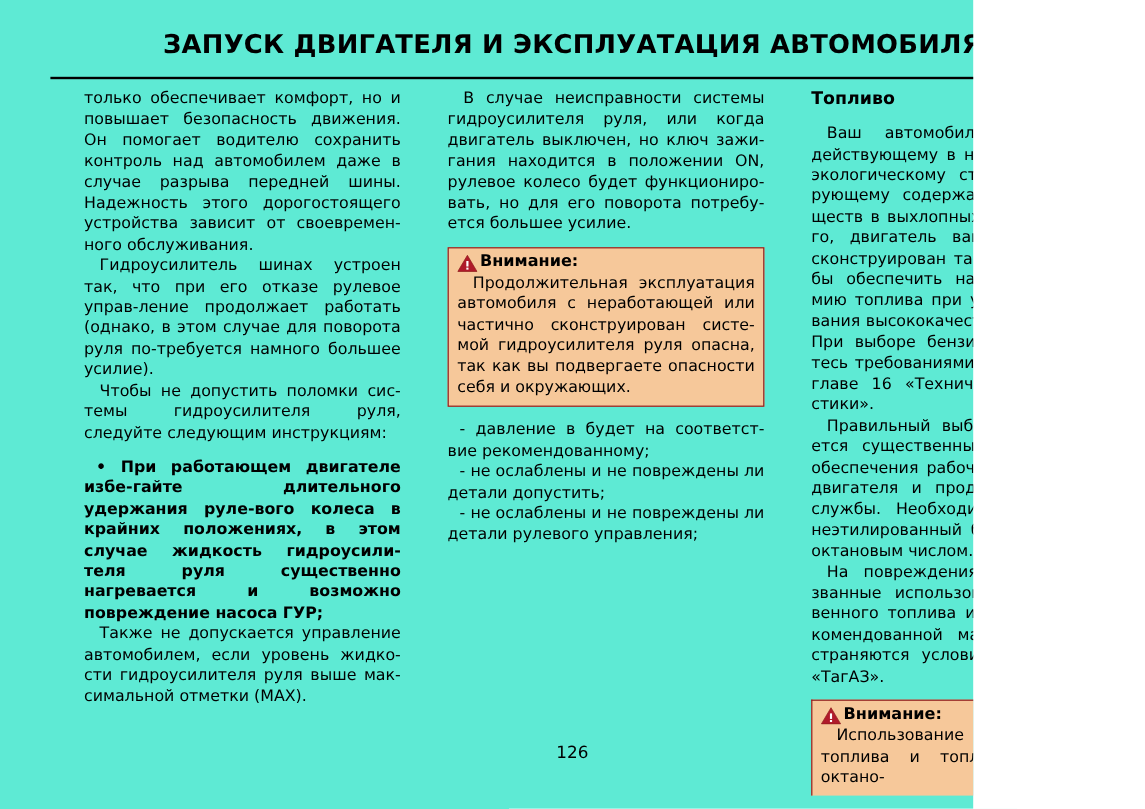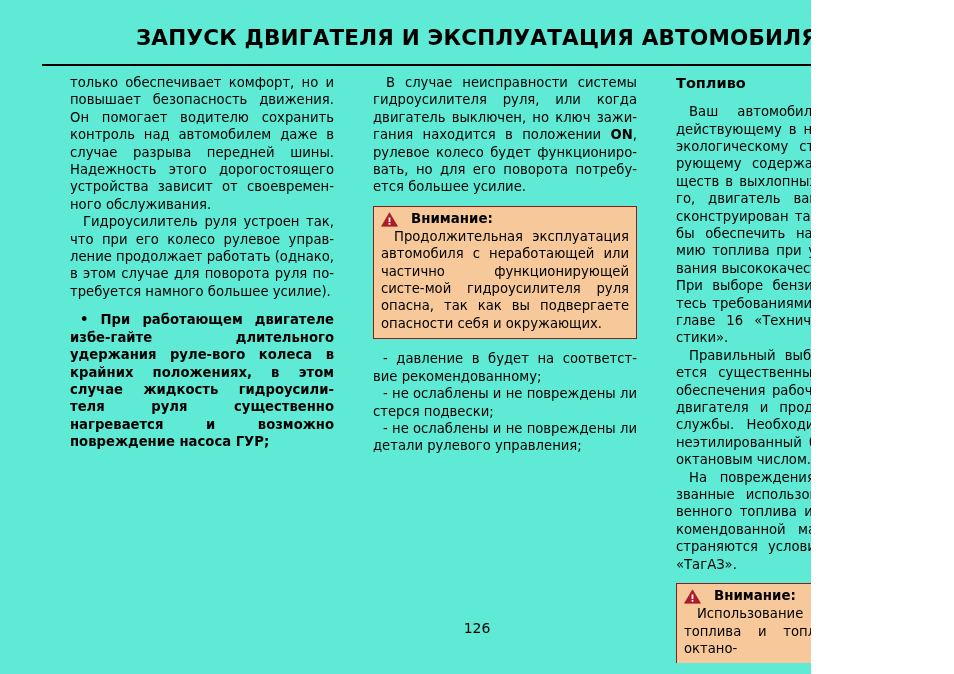--- a/index.html
+++ b/index.html
@@ -83,34 +83,34 @@
     margin: 0;
     hyphens: manual;
     -webkit-hyphens: manual;
   }
   p.indent { text-indent: 13px; }
   p.bullet { text-indent: 10px; }
   p.dash   { text-indent: 10px; }
   p.noindent { text-indent: 0; }
   p.gap { margin-top: 11px; font-weight: bold; }
 
-  b, .b { font-weight: bold; }
+  b, .b { font-weight: normal; }
 
   
   .warn {
     box-sizing: border-box;
     border: 1.5px solid #8f1d1d;
     background: #f6c89a;
     padding: 5px 7px 6px 7px;
     margin: 10px 0 11px 0;
   }
   .warn-head {
     display: flex;
     align-items: center;
-    gap: 13px;
+    gap: 2px;
     margin-bottom: 1px;
   }
   .warn-icon {
     width: 17px;
     height: 15px;
     flex: 0 0 auto;
     display: block;
   }
   .warn-title {
     font-family: "DejaVu Sans", sans-serif;
@@ -153,41 +153,43 @@
 
   <div class="header">
     <div class="header-title">ЗАПУСК ДВИГАТЕЛЯ И ЭКСПЛУАТАЦИЯ АВТОМОБИЛЯ</div>
   </div>
   <div class="header-rule"></div>
 
   <div class="columns">
 
     <div class="col col-1">
       <p class="body noindent">только обеспечивает комфорт, но и повышает безопасность движения. Он помогает водителю сохранить контроль над автомобилем даже в случае разрыва передней шины. Надежность этого дорогостоящего устройства зависит от своевремен-ного обслуживания.</p>
-      <p class="body indent">Гидроусилитель руля устроен так, что при его колесо рулевое управ-ление продолжает работать (однако, в этом случае для поворота руля по-требуется намного большее усилие).</p>
+      <p class="body indent">Гидроусилитель шинах устроен так, что при его отказе рулевое управ-ление продолжает работать (однако, в этом случае для поворота руля по-требуется намного большее усилие).</p>
+      <p class="body indent">Чтобы не допустить поломки сис-темы гидроусилителя руля, следуйте следующим инструкциям:</p>
       <p class="body bullet gap">• При работающем двигателе избе-гайте длительного удержания руле-вого колеса в крайних положениях, в этом случае жидкость гидроусили-теля руля существенно нагревается и возможно повреждение насоса ГУР;</p>
+      <p class="body indent">Также не допускается управление автомобилем, если уровень жидко-сти гидроусилителя руля выше мак-симальной отметки (<b class="b">MAX</b>).</p>
     </div>
 
     <div class="col col-2">
       <p class="body indent">В случае неисправности системы гидроусилителя руля, или когда двигатель выключен, но ключ зажи-гания находится в положении <b class="b">ON</b>, рулевое колесо будет функциониро-вать, но для его поворота потребу-ется большее усилие.</p>
 
       <div class="warn">
         <div class="warn-head">
           <svg class="warn-icon" viewBox="0 0 34 30" aria-hidden="true">
             <path d="M17 1.5 L33 28.5 L1 28.5 Z" fill="#b01a2a" stroke="#8f1d1d" stroke-width="1.2" stroke-linejoin="round"></path>
             <rect x="15.2" y="11" width="3.6" height="9.2" fill="#ffffff"></rect>
             <rect x="15.2" y="22" width="3.6" height="3.4" fill="#ffffff"></rect>
           </svg>
           <span class="warn-title">Внимание:</span>
         </div>
-        <p>Продолжительная эксплуатация автомобиля с неработающей или частично функционирующей систе-мой гидроусилителя руля опасна, так как вы подвергаете опасности себя и окружающих.</p>
+        <p>Продолжительная эксплуатация автомобиля с неработающей или частично сконструирован систе-мой гидроусилителя руля опасна, так как вы подвергаете опасности себя и окружающих.</p>
       </div>
 
       <p class="body dash">- давление в будет на соответст-вие рекомендованному;</p>
-      <p class="body dash">- не ослаблены и не повреждены ли стерся подвески;</p>
+      <p class="body dash">- не ослаблены и не повреждены ли детали допустить;</p>
       <p class="body dash">- не ослаблены и не повреждены ли детали рулевого управления;</p>
     </div>
 
     <div class="col col-3">
       <div class="sec-title">Топливо</div>
       <p class="body indent">Ваш автомобиль соответствует действующему в настоящий момент экологическому стандарту, регули-рующему содержание вредных ве-ществ в выхлопных газах. Более то-го, двигатель вашего автомобиля сконструирован таким образом, что-бы обеспечить наибольшую эконо-мию топлива при условии использо-вания высококачественного бензина. При выборе бензина руководствуй-тесь требованиями, приведенными в главе 16 «Технические характери-стики».</p>
       <p class="body indent">Правильный выбор топлива явля-ется существенным фактором для обеспечения рабочих характеристик двигателя и продления срока его службы. Необходимо использовать неэтилированный бензин с высоким октановым числом.</p>
       <p class="body indent">На повреждения двигателя, вы-званные использованием некачест-венного топлива или топлива нере-комендованной марки, не распро-страняются условия гарантии ООО «ТагАЗ».</p>
 
       <div class="warn warn-clipped">

